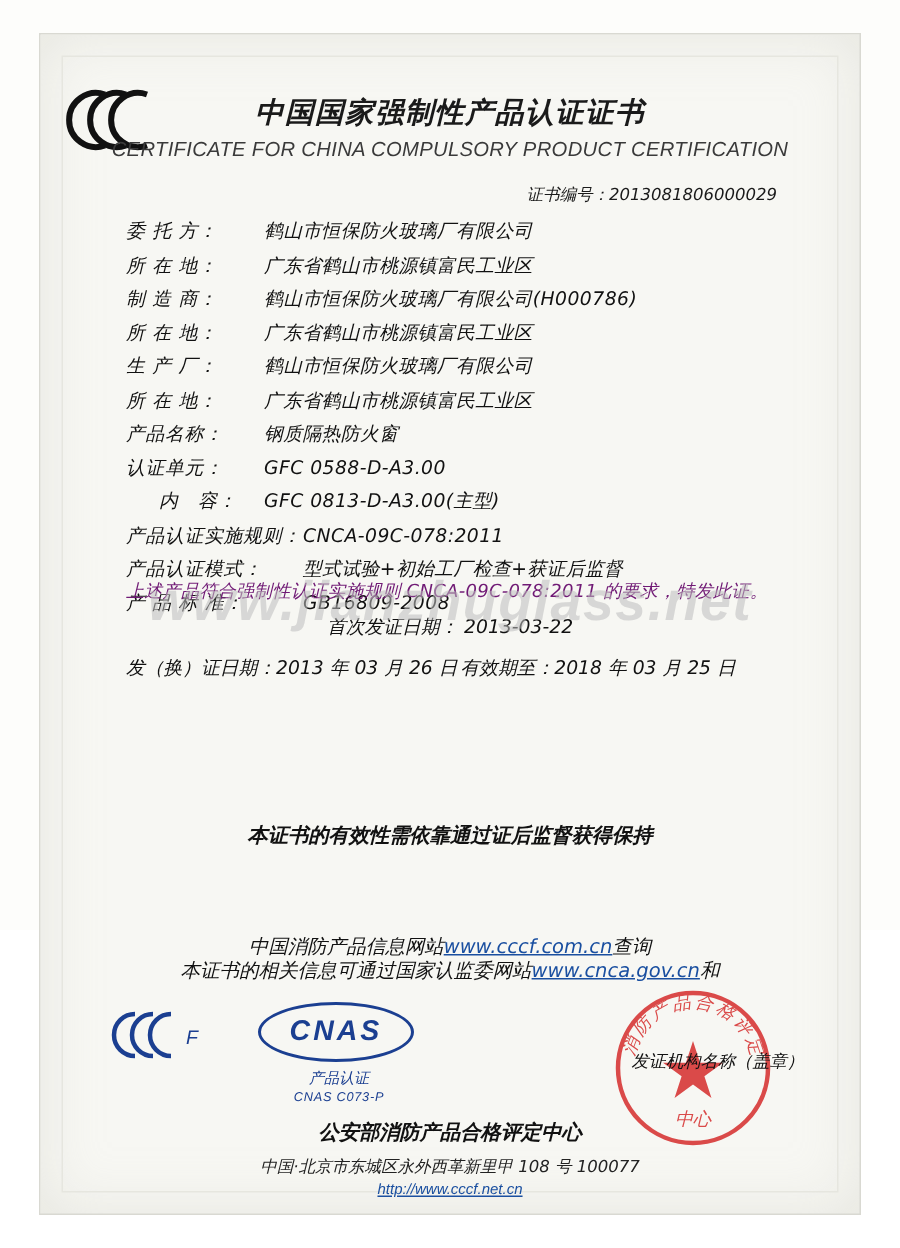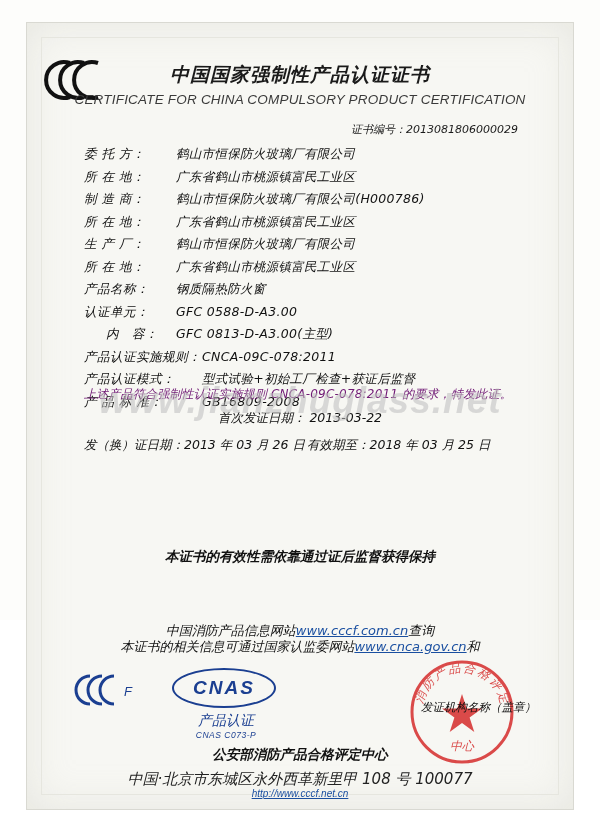--- a/index.html
+++ b/index.html
@@ -200,21 +200,21 @@
     justify-content: center;
     font-family: "Liberation Sans", sans-serif;
     font-size: 19px;
     font-weight: bold;
     color: #1b3f91;
     letter-spacing: 2px;
   }
   .cnas-zh {
     margin-top: 4px;
     font-family: "DejaVu Sans", "Liberation Sans", sans-serif;
-    font-size: 14px;
+    font-size: 10px;
     color: #1b3f91;
   }
   .cnas-code {
     font-family: "Liberation Sans", sans-serif;
     font-size: 8.5px;
     color: #1b3f91;
     letter-spacing: 0.5px;
   }
 
   
@@ -245,21 +245,21 @@
     font-size: 13.5px;
     font-weight: bold;
     color: #111;
   }
   .addr {
     position: absolute;
     left: 0; right: 0;
     top: 770px;
     text-align: center;
     font-family: "DejaVu Sans", "Liberation Sans", sans-serif;
-    font-size: 15px;
+    font-size: 11px;
     color: #222;
   }
   .site {
     position: absolute;
     left: 0; right: 0;
     top: 788px;
     text-align: center;
     font-family: "Liberation Sans", sans-serif;
     font-size: 10px;
     color: #1a4fa0;

